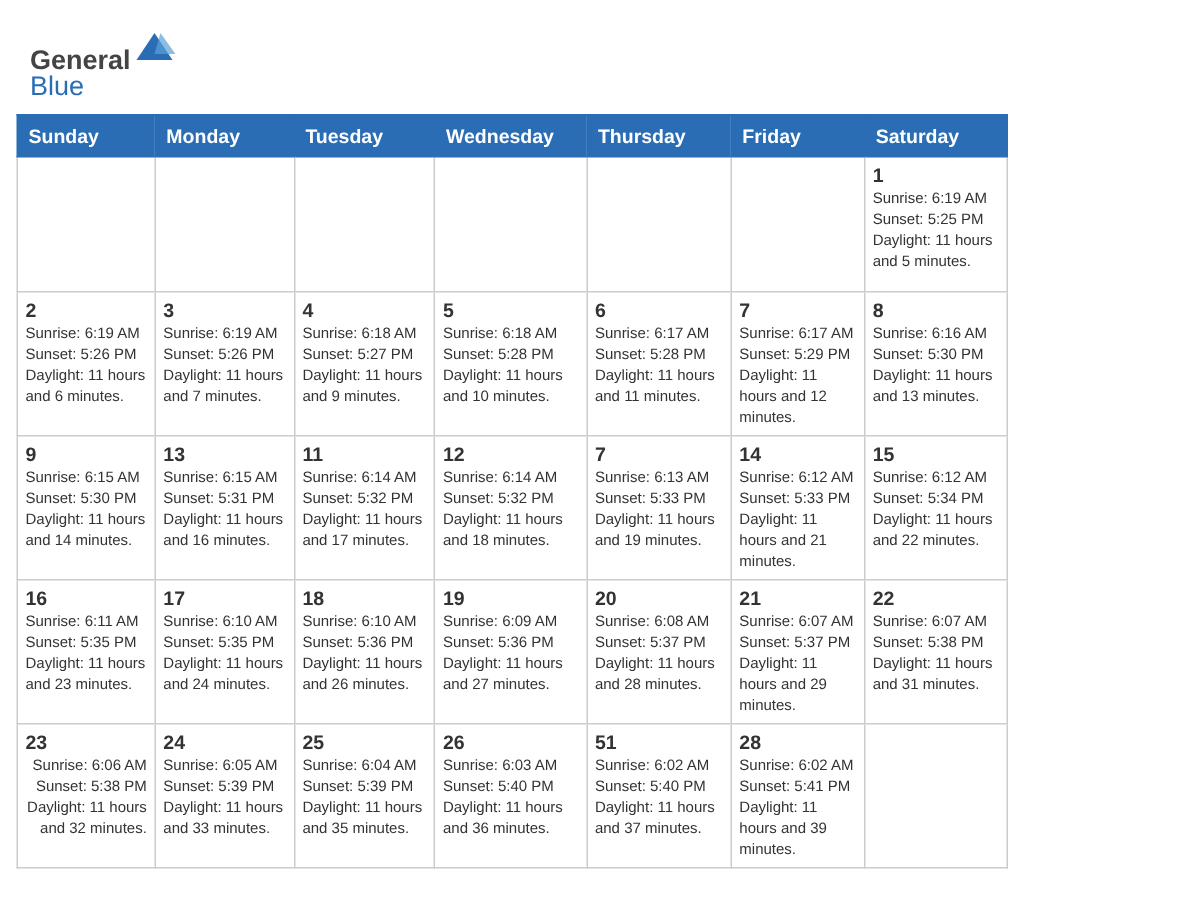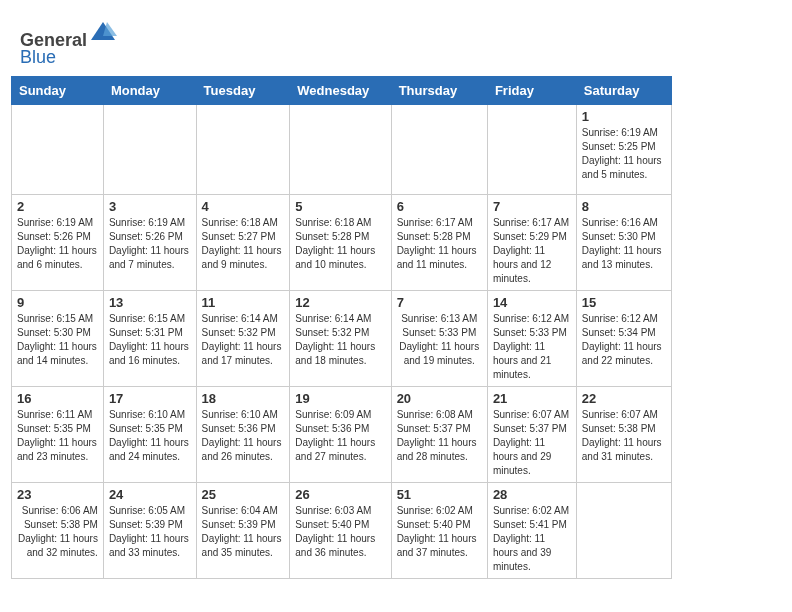--- a/index.html
+++ b/index.html
@@ -198,21 +198,21 @@
 Daylight: 11 hours and 17 minutes.</div>
         </td>
         <td>
           <span class="day-num">12</span>
           <div class="day-info" style="white-space: pre-line;">Sunrise: 6:14 AM
 Sunset: 5:32 PM
 Daylight: 11 hours and 18 minutes.</div>
         </td>
         <td>
           <span class="day-num">7</span>
-          <div class="day-info" style="white-space: pre-line; text-align: center;">Sunrise: 6:13 AM
+          <div class="day-info" style="white-space: pre-line;">Sunrise: 6:13 AM
 Sunset: 5:33 PM
 Daylight: 11 hours and 19 minutes.</div>
         </td>
         <td>
           <span class="day-num">14</span>
           <div class="day-info" style="white-space: pre-line;">Sunrise: 6:12 AM
 Sunset: 5:33 PM
 Daylight: 11 hours and 21 minutes.</div>
         </td>
         <td>

